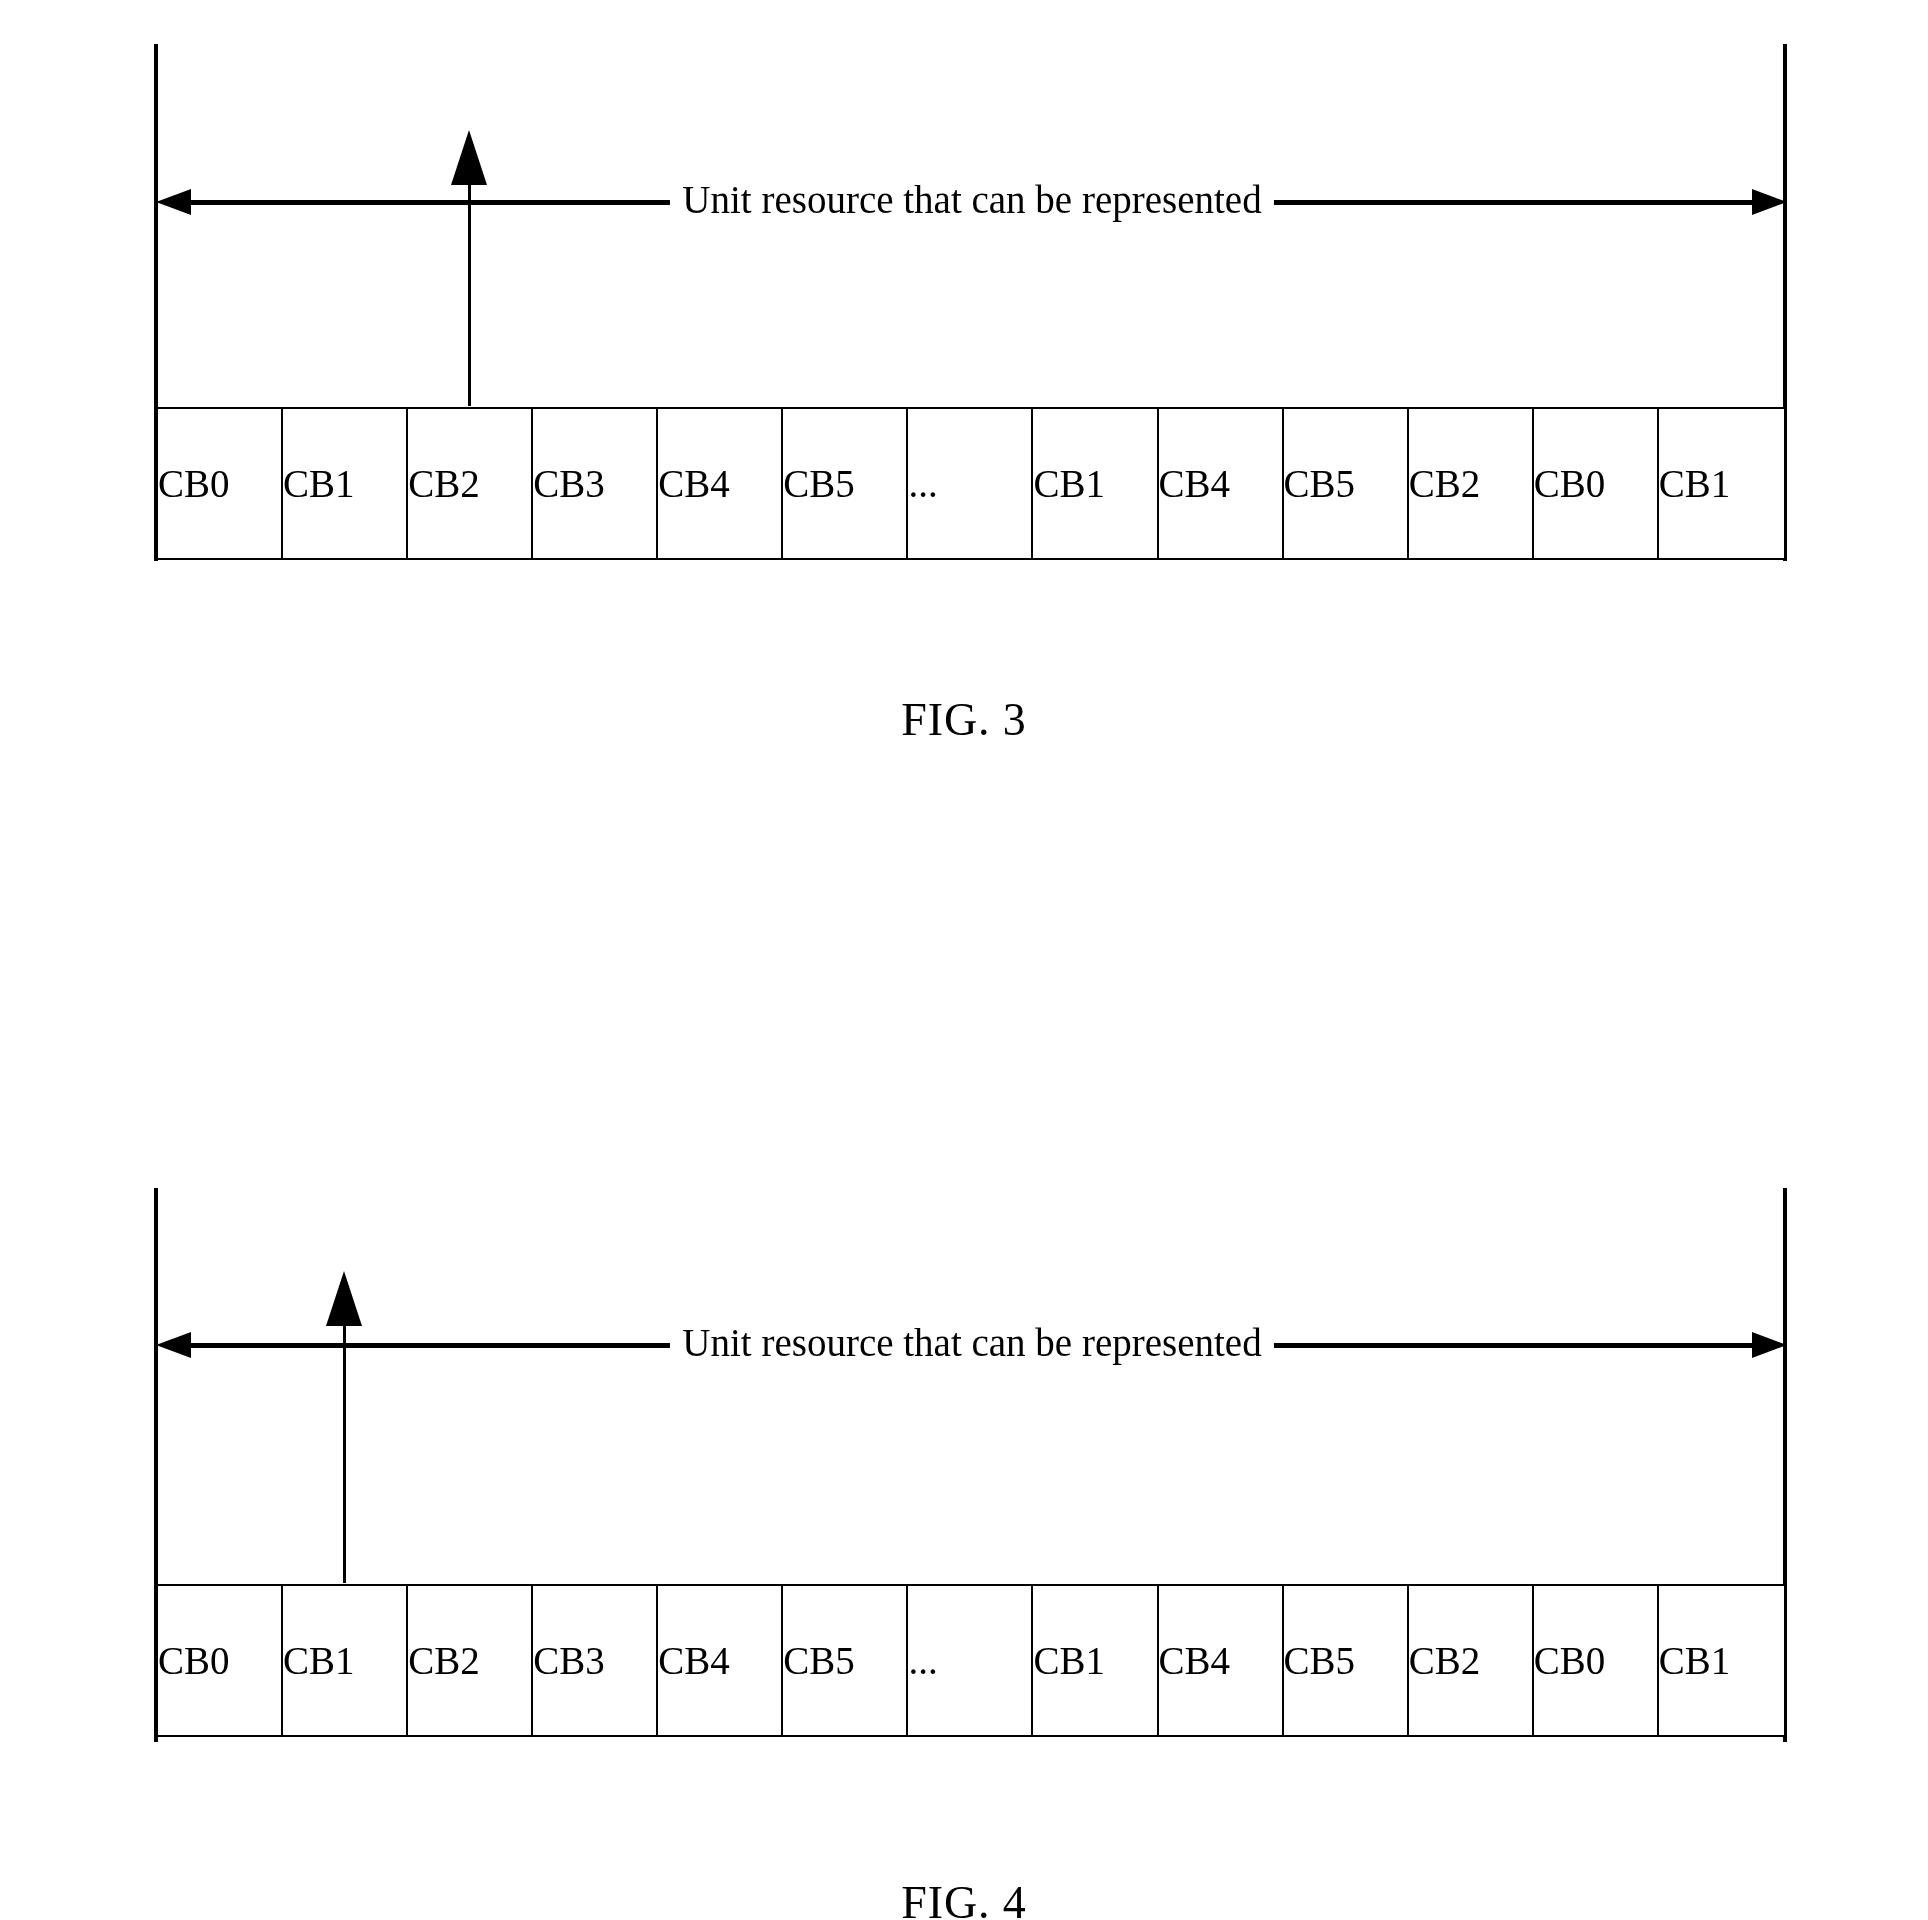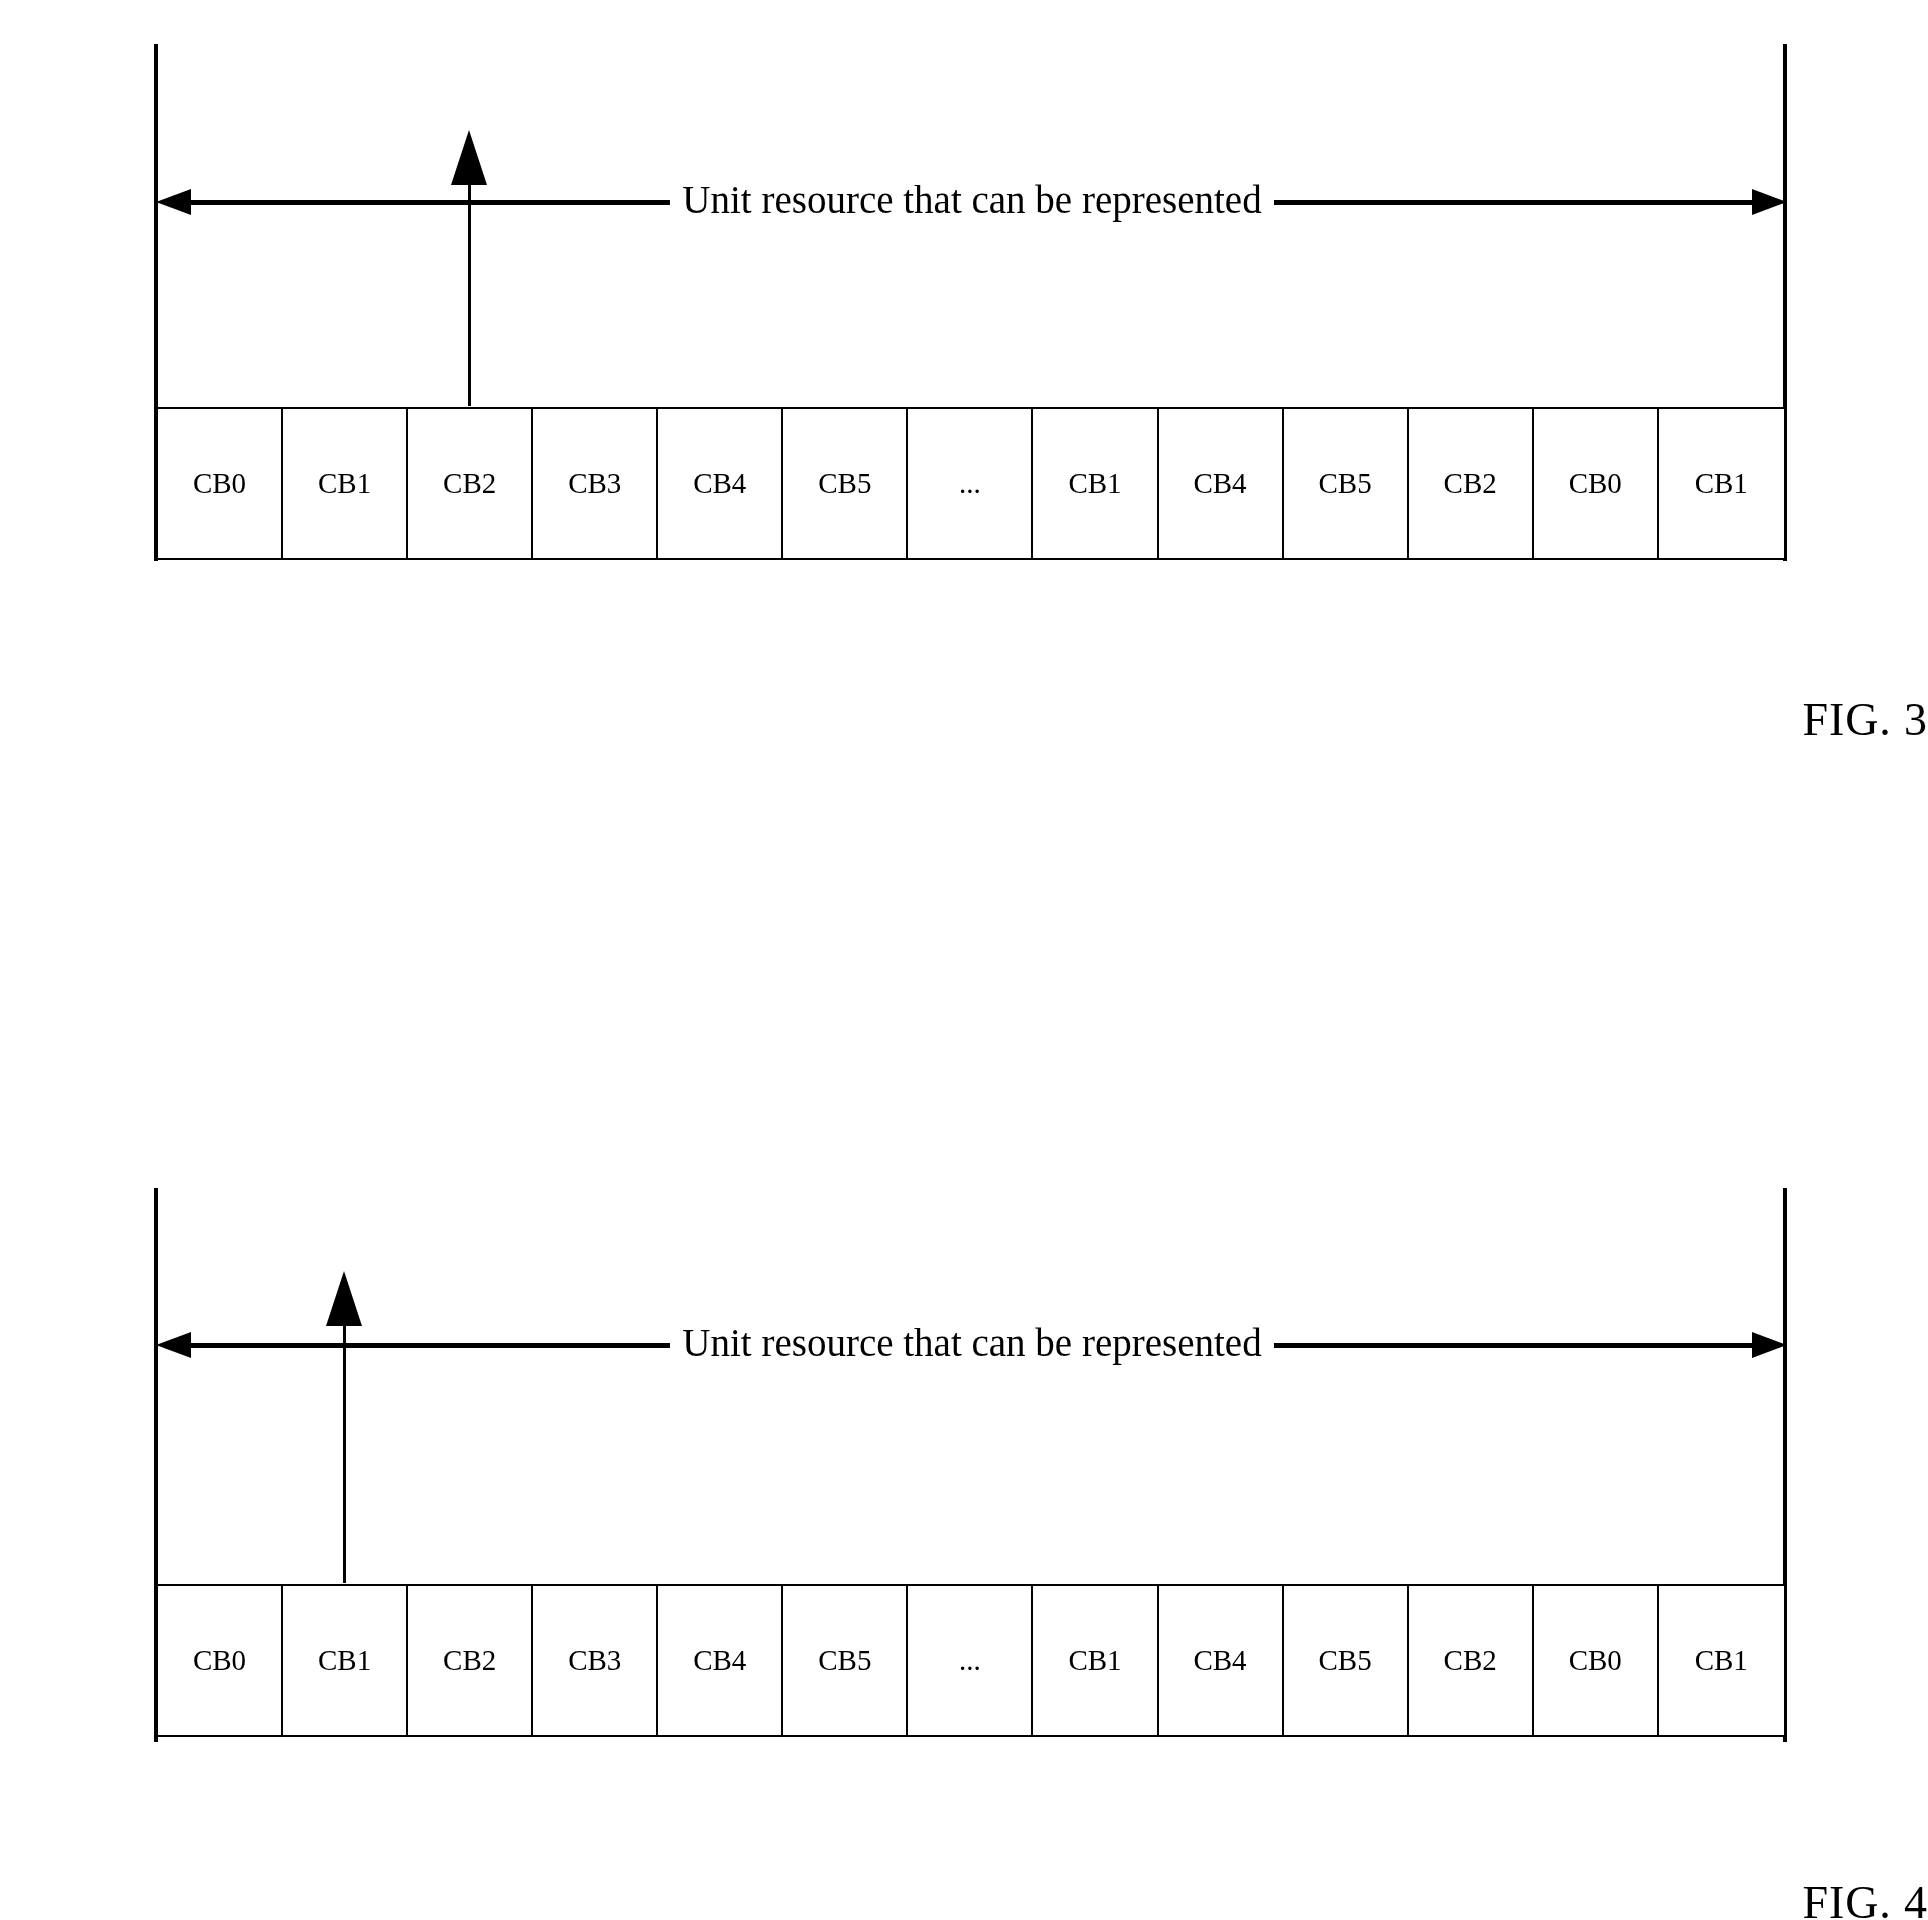--- a/index.html
+++ b/index.html
@@ -99,32 +99,32 @@
     border: 2.7px solid #000000;
     box-sizing: border-box;
     background: #ffffff;
   }
   .cb-cell {
     flex: 0 0 auto;
     border-right: 2.7px solid #000000;
     box-sizing: border-box;
     display: flex;
     align-items: center;
-    justify-content: center;
-    font-size: 29px;
+    justify-content: flex-start;
+    font-size: 39px;
     line-height: 1;
     background: #ffffff;
   }
   .cb-cell:last-child { border-right: none; }
 
   
   .fig-caption {
     position: absolute;
     width: 100%;
-    text-align: right;
+    text-align: center;
     font-size: 46px;
     letter-spacing: 0.9px;
   }
 </style>
 </head>
 <body>
 
 <div class="figure-block">
 
   <div class="rail rail-left" style="top:44px; height:517px;"></div>

